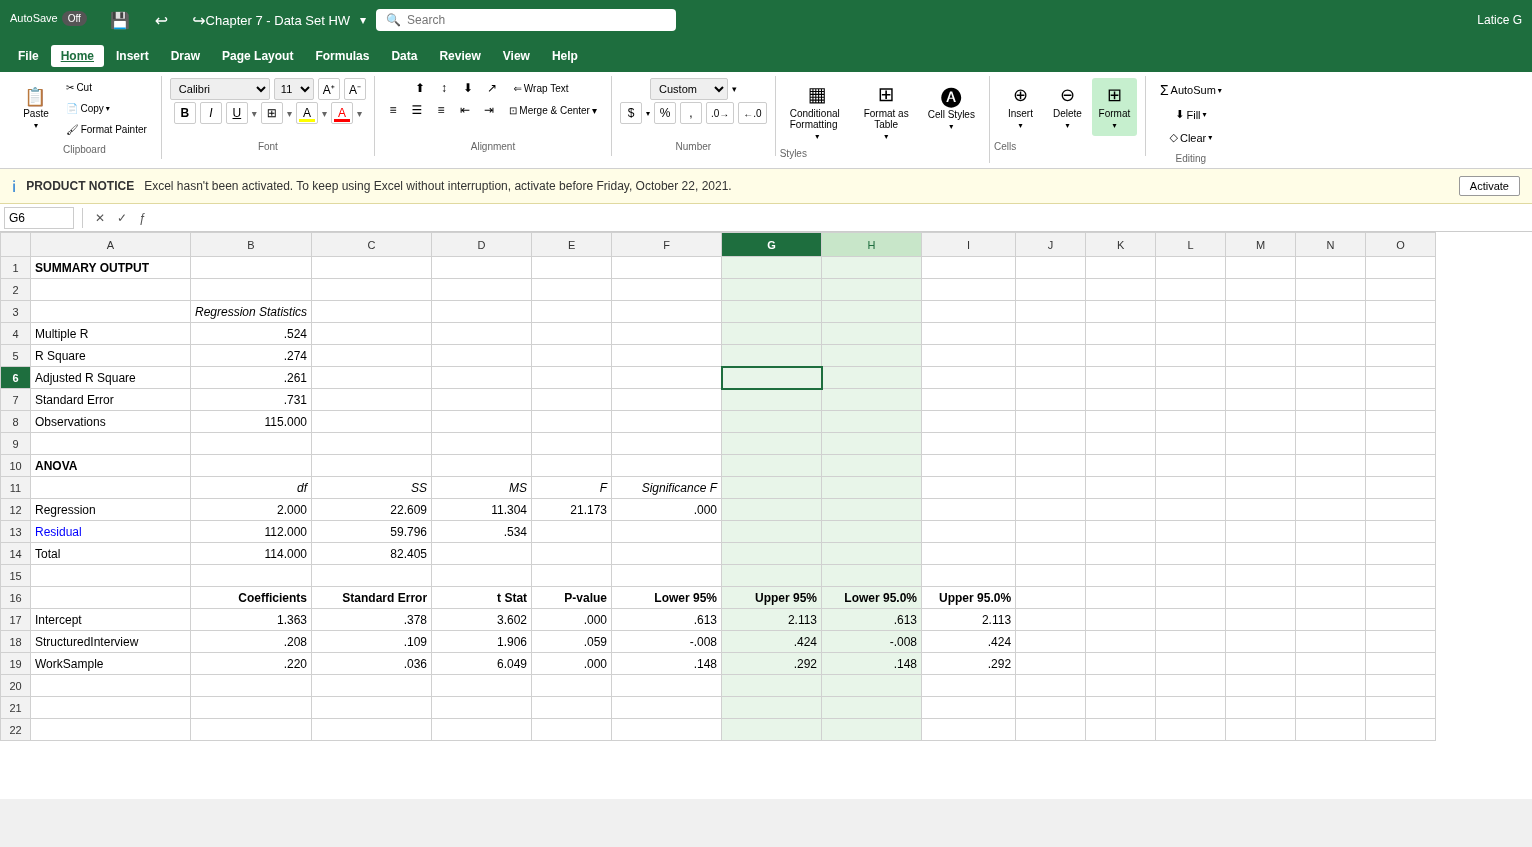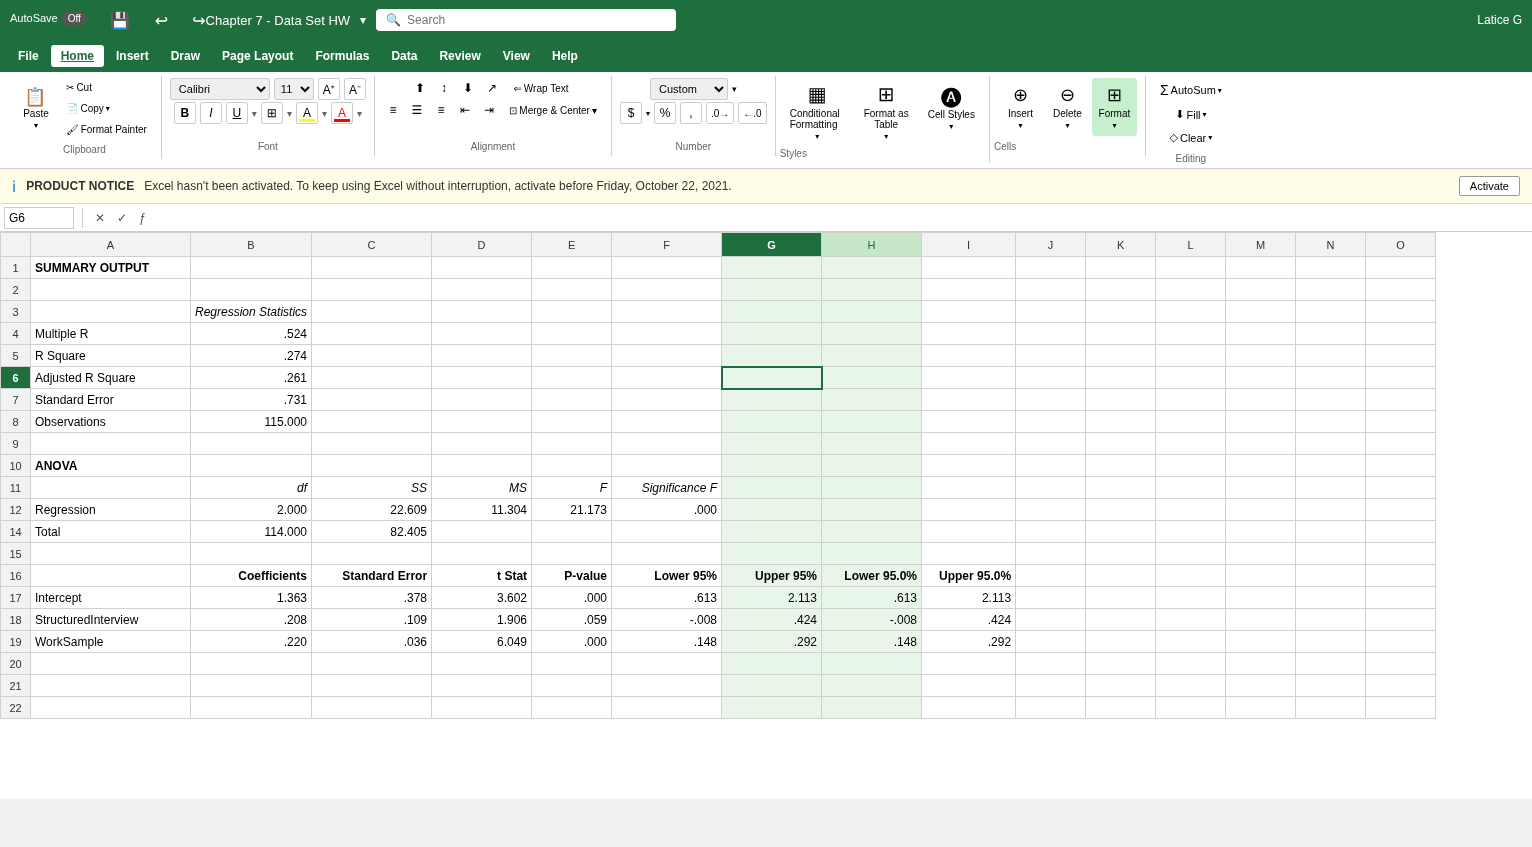--- a/index.html
+++ b/index.html
@@ -769,20 +769,38 @@
           <td class="cell selected-col-bg"></td>
           <td class="cell"></td>
           <td class="cell"></td>
           <td class="cell"></td>
           <td class="cell"></td>
           <td class="cell"></td>
           <td class="cell"></td>
           <td class="cell"></td>
         </tr>
         <tr>
+          <td class="row-header">13</td>
+          <td class="cell" style="color: rgb(0, 0, 255);">Residual</td>
+          <td class="cell cell-right">112.000</td>
+          <td class="cell cell-right">59.796</td>
+          <td class="cell cell-right">.534</td>
+          <td class="cell"></td>
+          <td class="cell"></td>
+          <td class="cell selected-col-bg"></td>
+          <td class="cell selected-col-bg"></td>
+          <td class="cell"></td>
+          <td class="cell"></td>
+          <td class="cell"></td>
+          <td class="cell"></td>
+          <td class="cell"></td>
+          <td class="cell"></td>
+          <td class="cell"></td>
+        </tr>
+        <tr>
           <td class="row-header">14</td>
           <td class="cell">Total</td>
           <td class="cell cell-right">114.000</td>
           <td class="cell cell-right">82.405</td>
           <td class="cell"></td>
           <td class="cell"></td>
           <td class="cell"></td>
           <td class="cell selected-col-bg"></td>
           <td class="cell selected-col-bg"></td>
           <td class="cell"></td>

